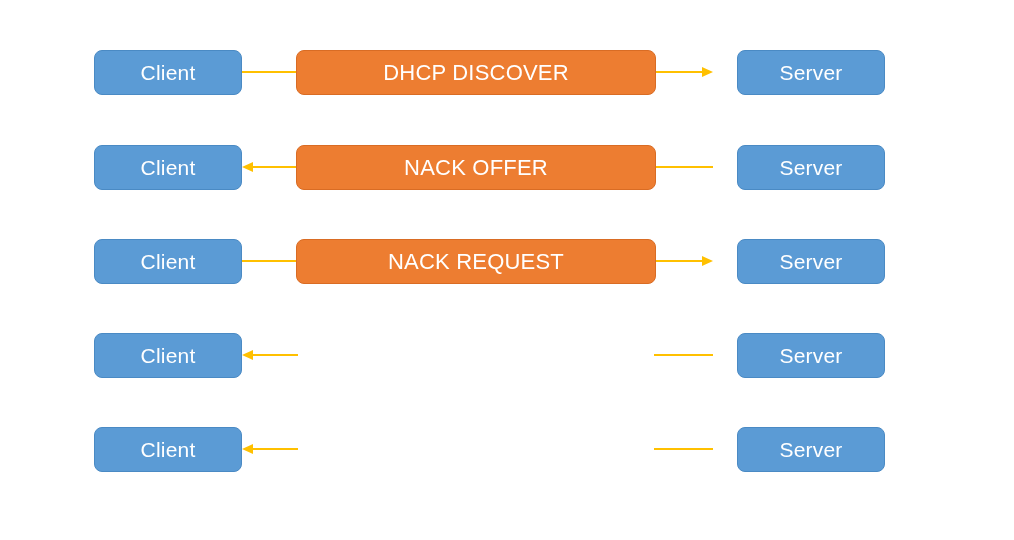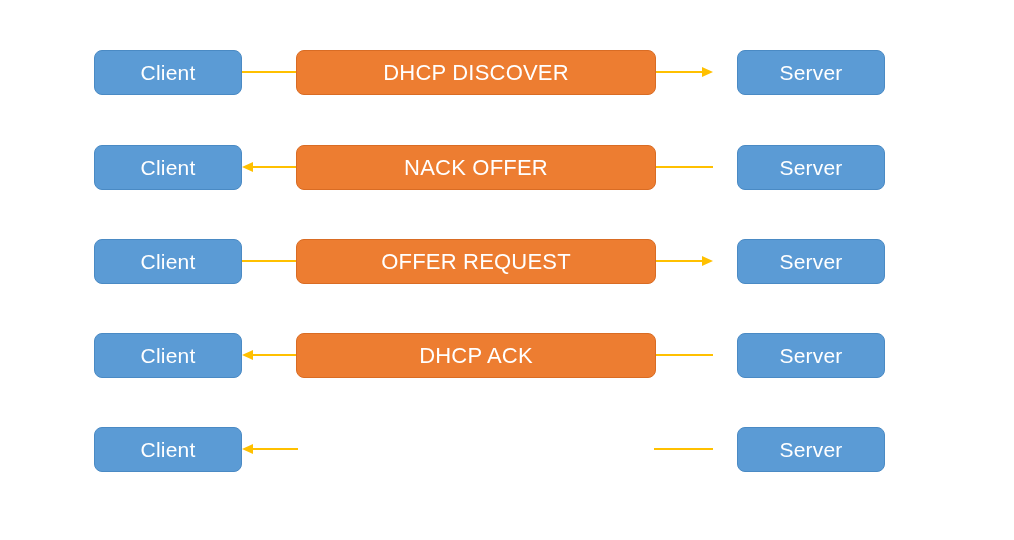--- a/index.html
+++ b/index.html
@@ -165,39 +165,38 @@
     <div class="node-box server-box">Server</div>
   </div>
 
   <div class="exchange-row" style="top:239px;">
     <div class="node-box client-box">Client</div>
 
     <div class="connector connector-left">
       <div class="conn-line line-full"></div>
     </div>
 
-    <div class="node-box message-box">OFFER REQUEST</div>
+    <div class="node-box message-box">NACK REQUEST</div>
 
     <div class="connector connector-right">
       <div class="conn-line line-to-r"></div>
       <div class="arrow-head arrow-right"></div>
     </div>
 
     <div class="node-box server-box">Server</div>
   </div>
 
   <div class="exchange-row" style="top:333px;">
     <div class="node-box client-box">Client</div>
 
     <div class="connector connector-left">
       <div class="conn-line line-to-l"></div>
       <div class="arrow-head arrow-left"></div>
     </div>
 
-    <div class="node-box message-box">DHCP ACK</div>
 
     <div class="connector connector-right">
       <div class="conn-line line-full"></div>
     </div>
 
     <div class="node-box server-box">Server</div>
   </div>
 
   <div class="exchange-row" style="top:427px;">
     <div class="node-box client-box">Client</div>

